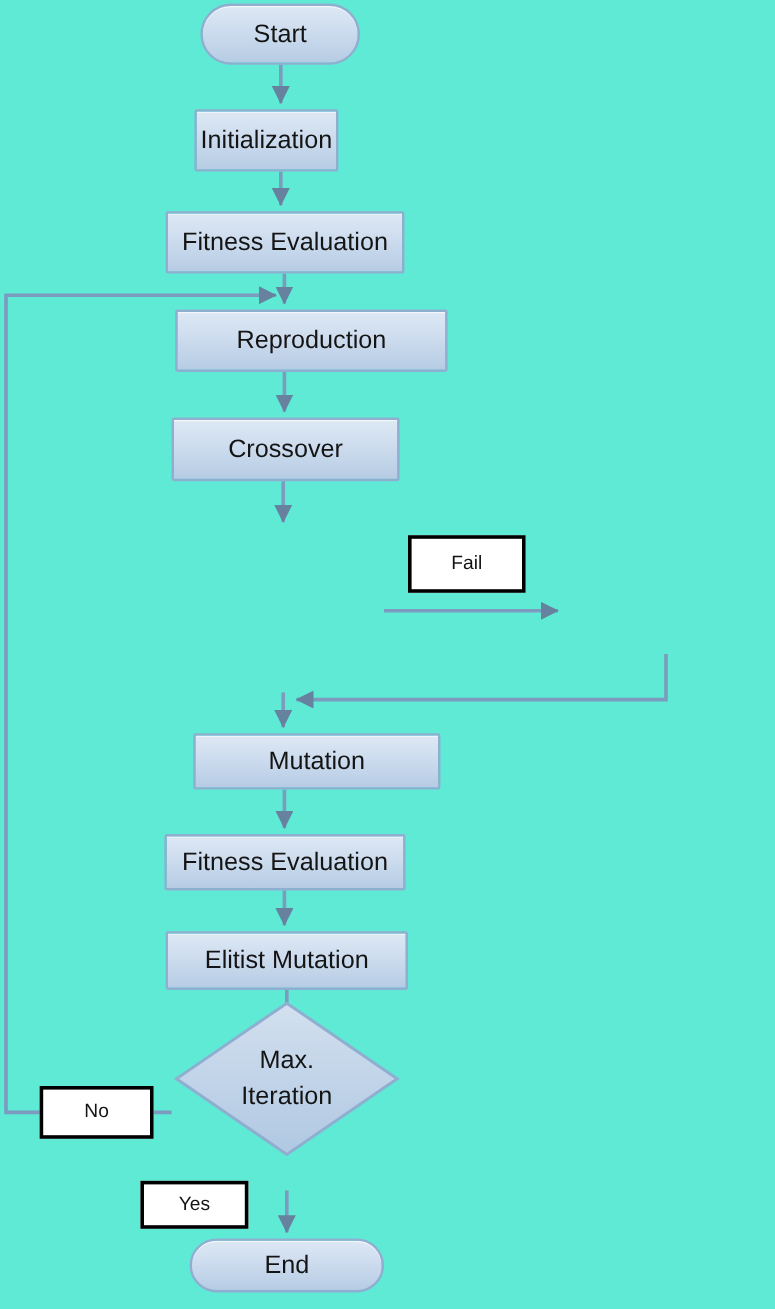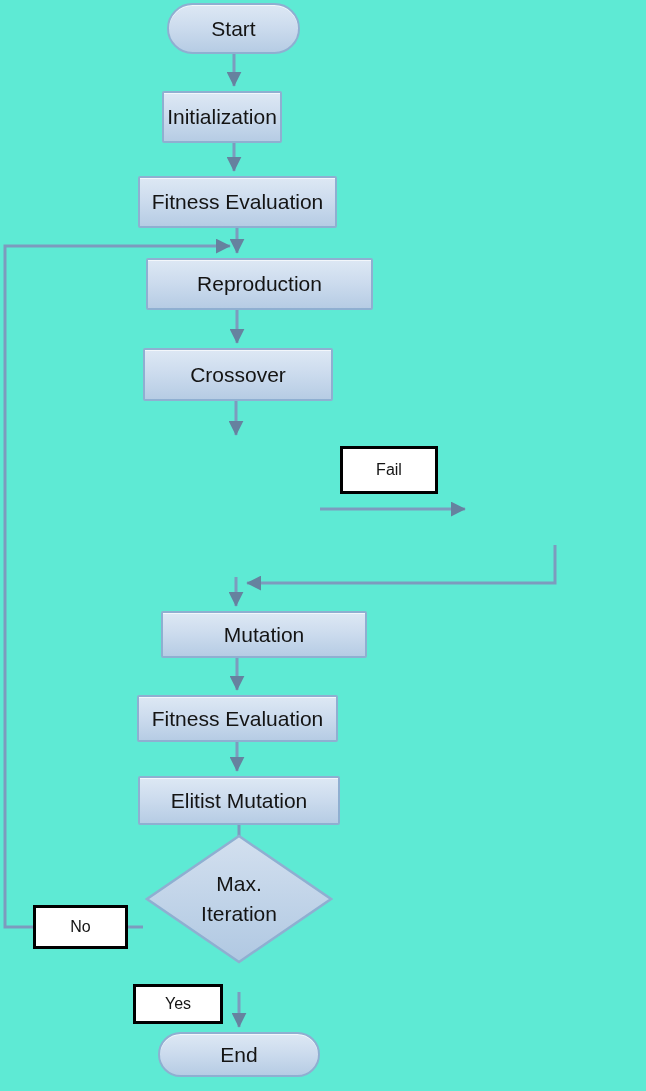--- a/index.html
+++ b/index.html
@@ -124,17 +124,17 @@
 
   <div class="edge-label" style="left:340px;top:446px;width:98px;height:48px;">
     <span>Fail</span>
   </div>
 
 
   <div class="edge-label" style="left:33px;top:873px;width:95px;height:44px;margin-top:32px;">
     <span>No</span>
   </div>
 
-  <div class="edge-label" style="left:117px;top:984px;width:90px;height:40px;margin-left:16px;">
+  <div class="edge-label" style="left:117px;top:984px;width:90px;height:40px;">
     <span>Yes</span>
   </div>
 
 </div>
 
 </body></html>

